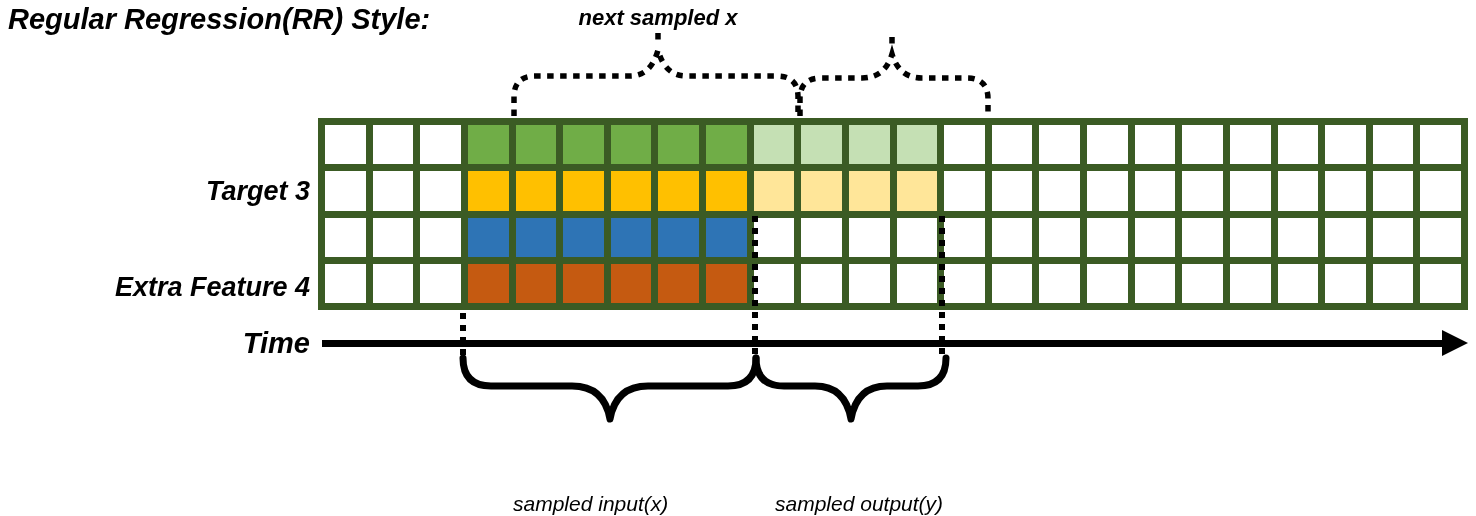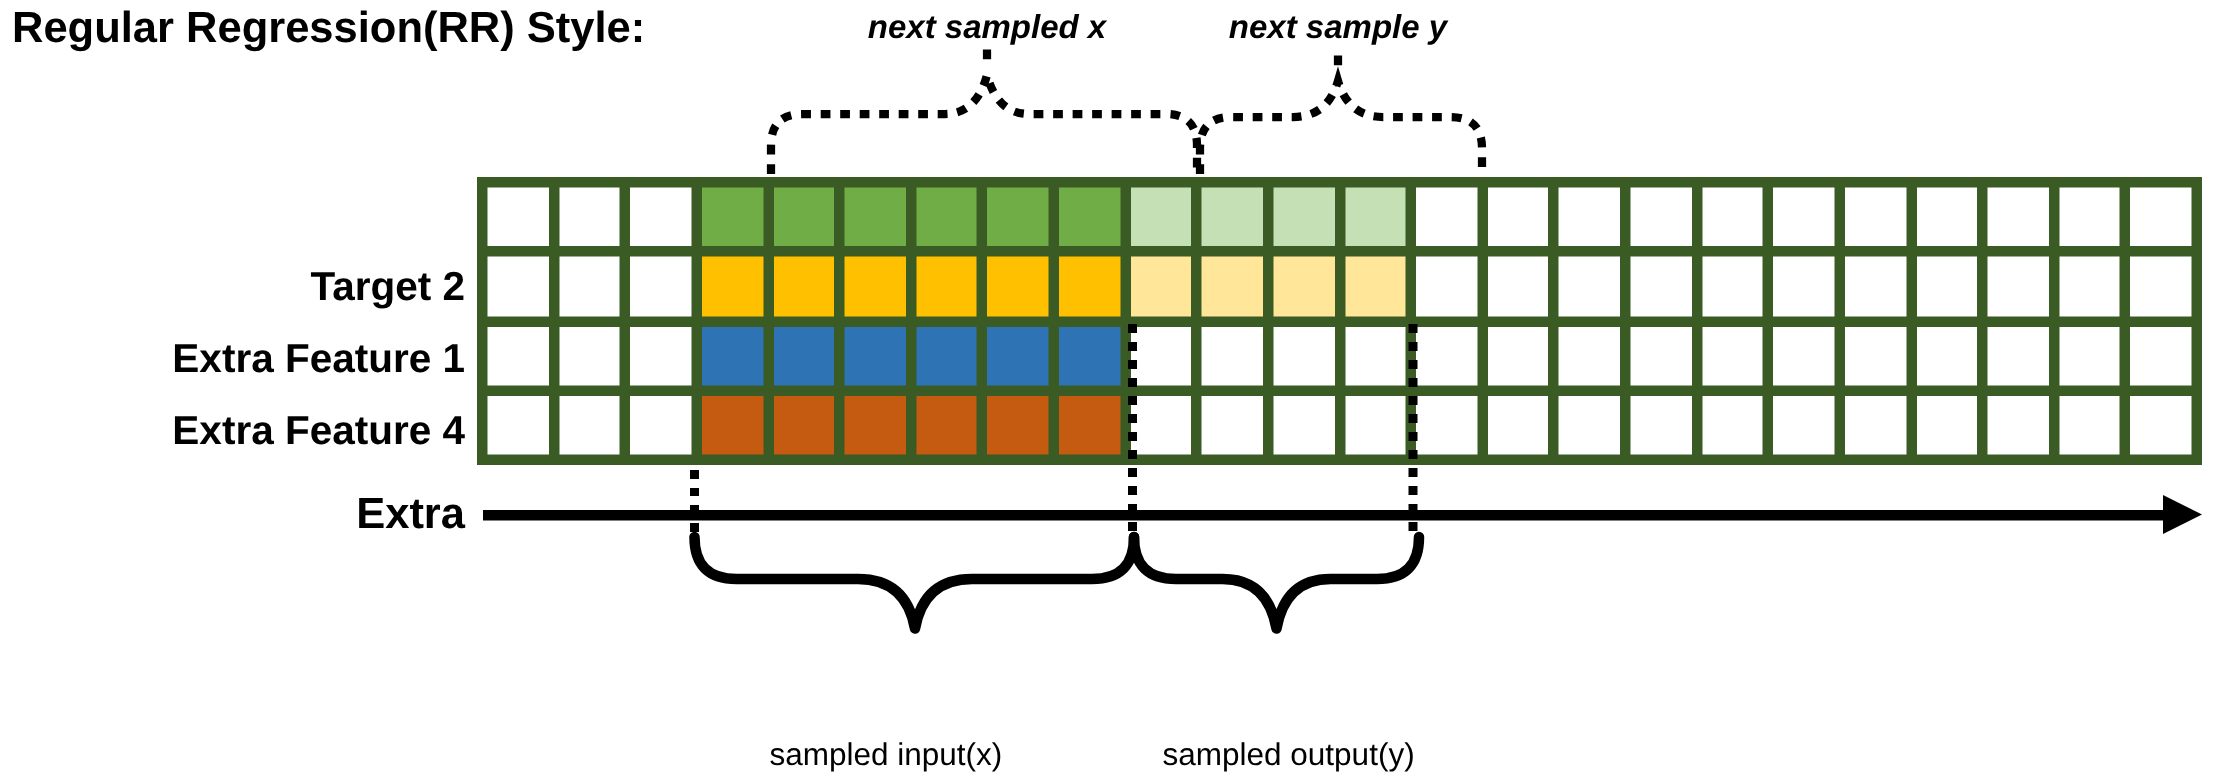--- a/index.html
+++ b/index.html
@@ -1,20 +1,20 @@
 <!DOCTYPE html>
 <html><head>
 <meta charset="utf-8">
 <style>
   html,body{margin:0;padding:0;background:#fff;}
   #canvas{
     position:relative;width:1476px;height:516px;background:#fff;overflow:hidden;
     font-family:"Liberation Sans","DejaVu Sans",sans-serif;color:#000;
   }
-  .abs{position:absolute;}
+  .abs{position:absolute;font-style:italic;}
   #title{left:8px;top:3px;font-size:29px;font-weight:bold;letter-spacing:0px;}
   .brace-label{top:5px;width:220px;text-align:center;font-size:22px;font-weight:bold;font-style:italic;}
   #next-sample-x-label{left:548px;}
   #next-sample-y-label{left:782px;}
   .row-label{left:10px;width:300px;height:32px;text-align:right;font-size:27px;font-weight:bold;line-height:32px;}
   #sample-grid{
     left:318px;top:118px;width:1150px;height:192px;
     display:grid;gap:7px;padding:7px;box-sizing:border-box;
   }
   .cell{width:100%;height:100%;}
@@ -31,24 +31,22 @@
   .solid-brace{fill:none;stroke:#000;stroke-width:7;stroke-linecap:round;stroke-linejoin:round;}
 </style>
 </head>
 <body>
 
 <div id="canvas">
 
   <div id="title" class="abs">Regular Regression(RR) Style:</div>
 
   <div id="next-sample-x-label" class="abs brace-label">next sampled x</div>
-  <div id="next-sample-y-label" class="abs brace-label">next sample y</div>
 
-  <div class="abs row-label" style="top:175px">Target 2</div>
-  <div class="abs row-label" style="top:223px">Extra Feature 1</div>
+  <div class="abs row-label" style="top:175px">Target 3</div>
   <div class="abs row-label" style="top:271px">Extra Feature 4</div>
 
   <div id="sample-grid" class="abs" style="background: rgb(59, 91, 36); grid-template-columns: repeat(24, 1fr);">
       <div class="cell" style="background: rgb(255, 255, 255);"></div>
       <div class="cell" style="background: rgb(255, 255, 255);"></div>
       <div class="cell" style="background: rgb(255, 255, 255);"></div>
       <div class="cell" style="background: rgb(112, 173, 71);"></div>
       <div class="cell" style="background: rgb(112, 173, 71);"></div>
       <div class="cell" style="background: rgb(112, 173, 71);"></div>
       <div class="cell" style="background: rgb(112, 173, 71);"></div>
@@ -149,21 +147,21 @@
 
   <svg class="overlay" width="1476" height="516" viewBox="0 0 1476 516">
     <path class="dotted-brace" d="M 514 116 L 514 97 Q 514 76 535 76 L 630 76 Q 651 76 658 50 Q 665 76 686 76 L 777 76 Q 798 76 798 97 L 798 116"></path>
     <path class="dotted-brace" d="M 658 33 L 658 44"></path>
     <path class="dotted-brace" d="M 800 116 L 800 99 Q 800 78 821 78 L 862 78 Q 885 78 892 54 Q 899 78 922 78 L 967 78 Q 988 78 988 99 L 988 116"></path>
     <path class="dotted-brace" d="M 892 37 L 892 48"></path>
     <path class="solid-brace" d="M 463 358 Q 463 386 491 386 L 572 386 Q 604 386 610 419 Q 616 386 648 386 L 728 386 Q 756 386 756 358"></path>
     <path class="solid-brace" d="M 756 358 Q 756 386 784 386 L 815 386 Q 845 386 851 419 Q 857 386 887 386 L 918 386 Q 946 386 946 358"></path>
   </svg>
 
-  <div id="time-label" class="abs">Extra</div>
+  <div id="time-label" class="abs">Time</div>
   <div id="time-axis-line" class="abs"></div>
   <div id="time-axis-head" class="abs"></div>
 
   <div id="input-note" class="abs note-block">
     <div>sampled input(x)</div>
     
     
   </div>
   <div id="output-note" class="abs note-block">
     <div>sampled output(y)</div>

